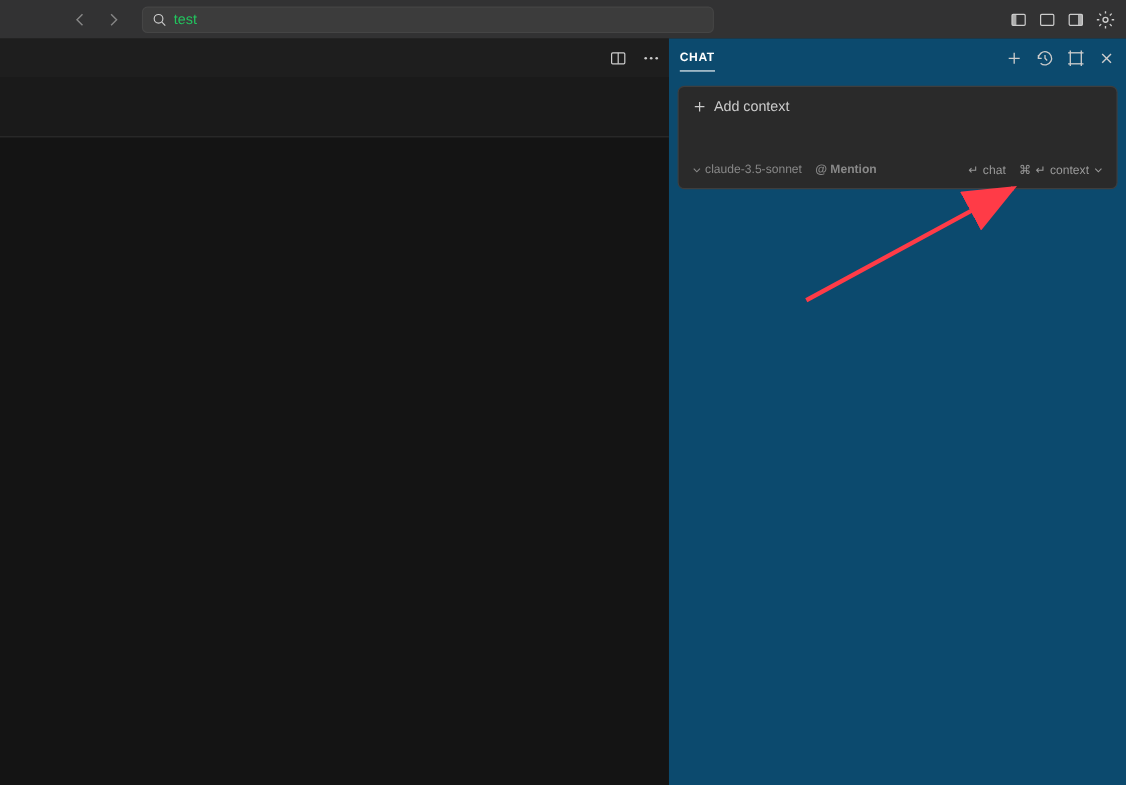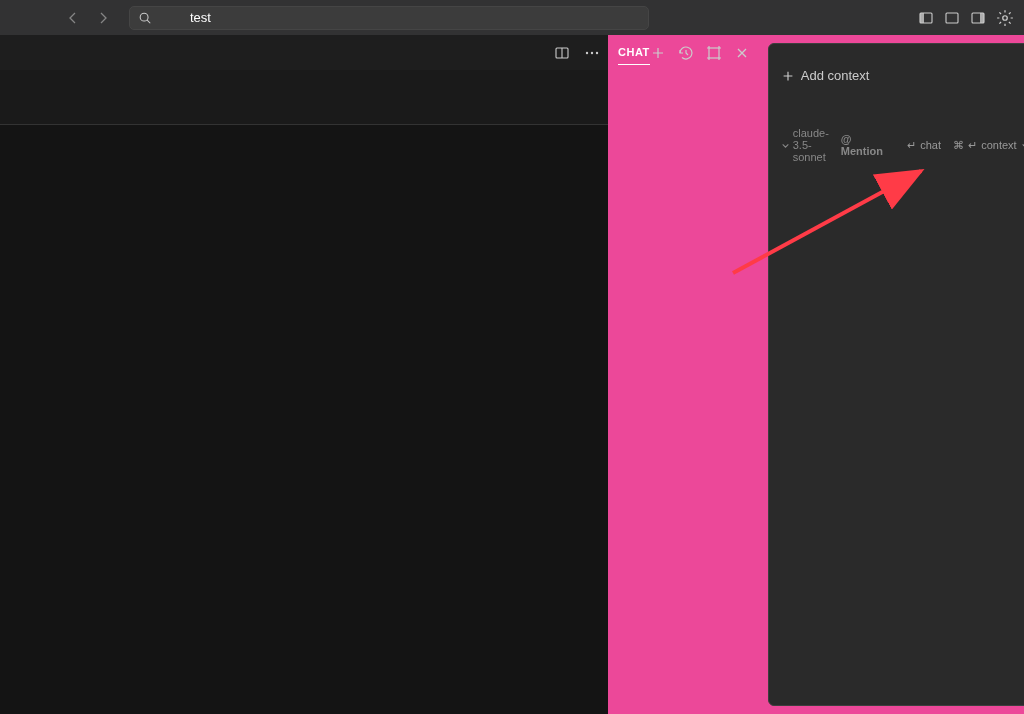--- a/index.html
+++ b/index.html
@@ -44,23 +44,22 @@
       align-items: center;
       padding: 0 8px;
       gap: 6px;
       margin-left: 8px;
     }
     .search-box .search-icon {
       color: #cccccc;
       display: flex;
     }
     .search-text {
-      color: #ffffff;
+      color: #22c55e;
       font-size: 13px;
-      margin-left: 32px;
     }
     .titlebar-right {
       margin-left: auto;
       display: flex;
       gap: 10px;
       align-items: center;
     }
     .titlebar-icon {
       color: #cccccc;
       display: flex;
@@ -92,23 +91,23 @@
       margin-top: 0;
       height: 55px;
       border-bottom: 1px solid #333;
     }
     .editor-dark {
       background: #141414;
       height: calc(100% - 90px);
     }
     .chat-panel {
       width: 416px;
-      background: #ec4899;
-      display: flex;
-      flex-direction: row;
+      background: #0c4a6e;
+      display: flex;
+      flex-direction: column;
     }
     .chat-header {
       height: 35px;
       display: flex;
       align-items: center;
       padding: 0 10px;
     }
     .chat-tab {
       color: #ffffff;
       font-size: 11px;
@@ -126,42 +125,42 @@
     }
     .chat-header-icon {
       color: #cccccc;
       display: flex;
     }
     .chat-input-container {
       margin: 8px;
       background: #2a2a2a;
       border: 1px solid #3e3e3e;
       border-radius: 6px;
-      padding: 24px 12px;
+      padding: 10px 12px;
     }
     .add-context-row {
       display: flex;
       align-items: center;
       gap: 6px;
       color: #cccccc;
       font-size: 13px;
       margin-bottom: 8px;
     }
     .plus-icon {
       display: flex;
       color: #cccccc;
     }
     .ask-anything {
       color: #999999;
       font-size: 13px;
       margin-bottom: 18px;
     }
     .chat-input-footer {
       display: flex;
-      align-items: center;
+      align-items: flex-start;
       font-size: 11px;
       color: #888888;
       gap: 12px;
       margin-top: 44px;
     }
     .model-selector {
       display: flex;
       align-items: center;
       gap: 3px;
     }

